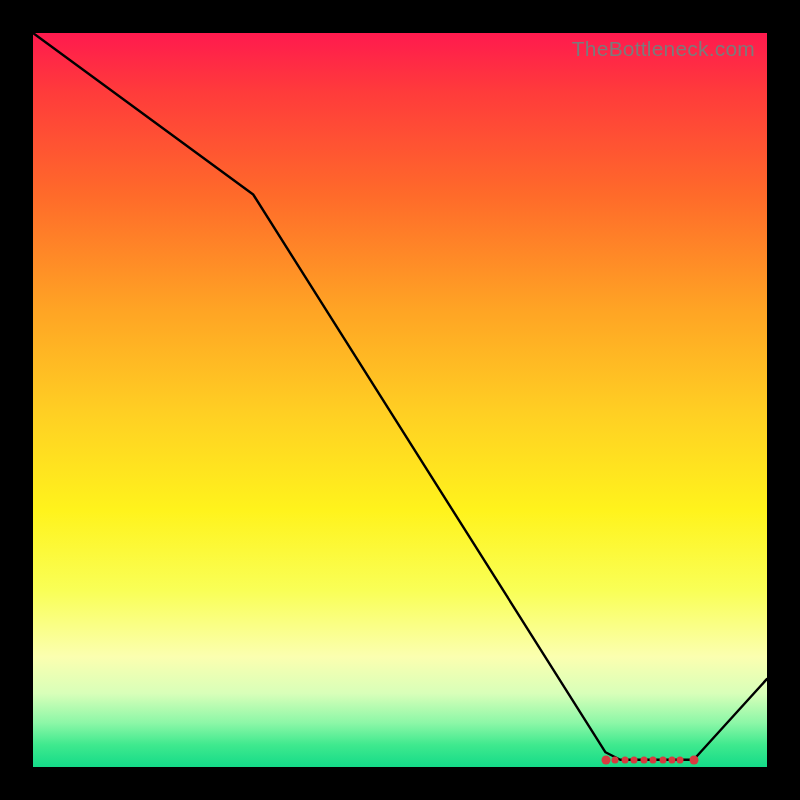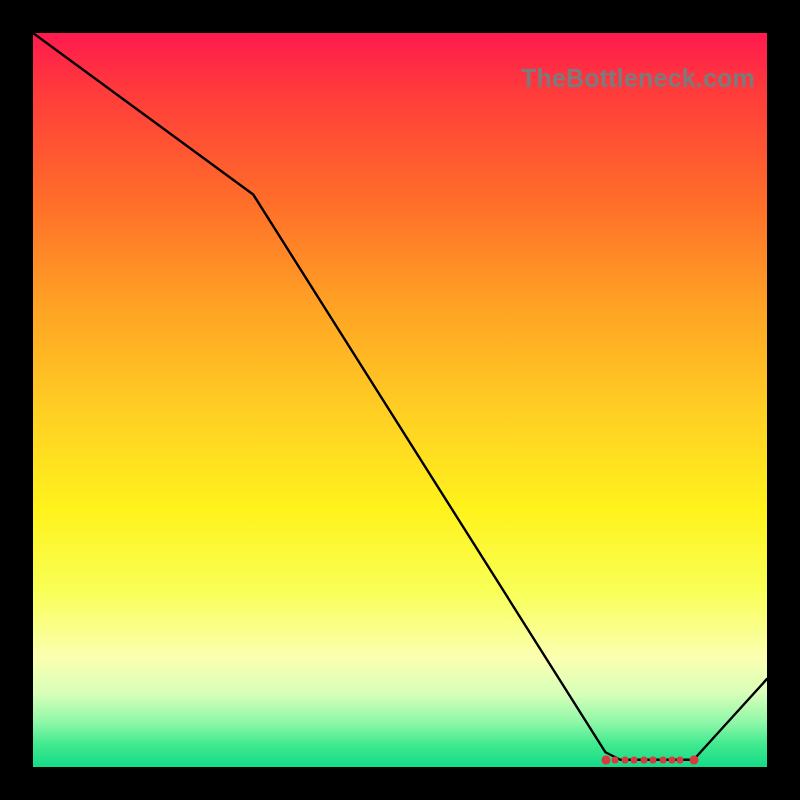--- a/index.html
+++ b/index.html
@@ -43,25 +43,24 @@
     left: 0; top: 0;
     width: 734px;
     height: 734px;
     pointer-events: none;
   }
   .attribution {
     position: absolute;
     top: 4px;
     right: 12px;
     color: #7b7b7b;
-    font-size: 25px;
-    font-weight: 700;
+    font-size: 21px;
+    font-weight: 400;
     letter-spacing: 0.2px;
     white-space: nowrap;
-    margin-top: 27px;
   }
   .marker {
     position: absolute;
     width: 7px;
     height: 7px;
     background: #d83a3f;
     border-radius: 50%;
     transform: translate(-50%, -50%);
   }
   .marker.big {

